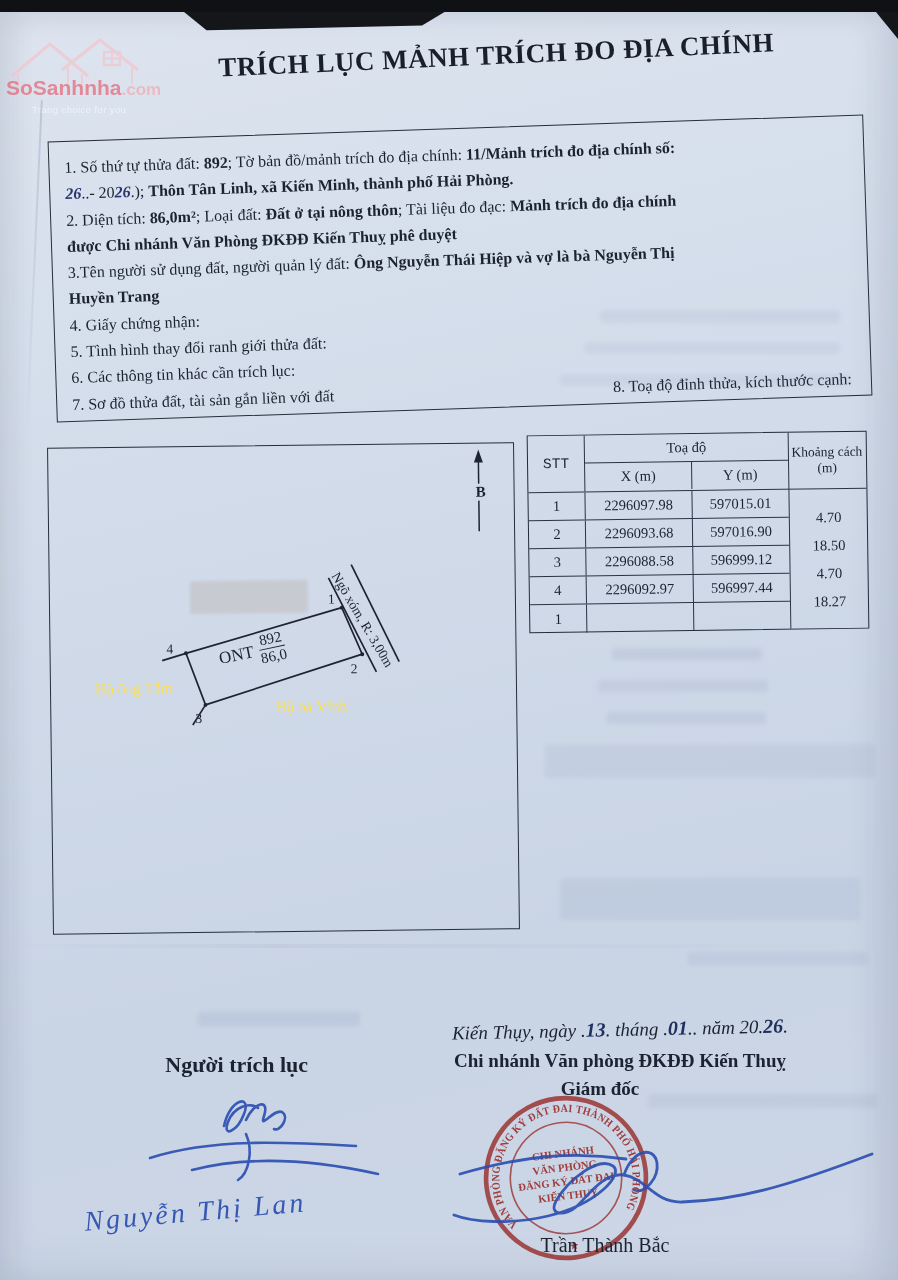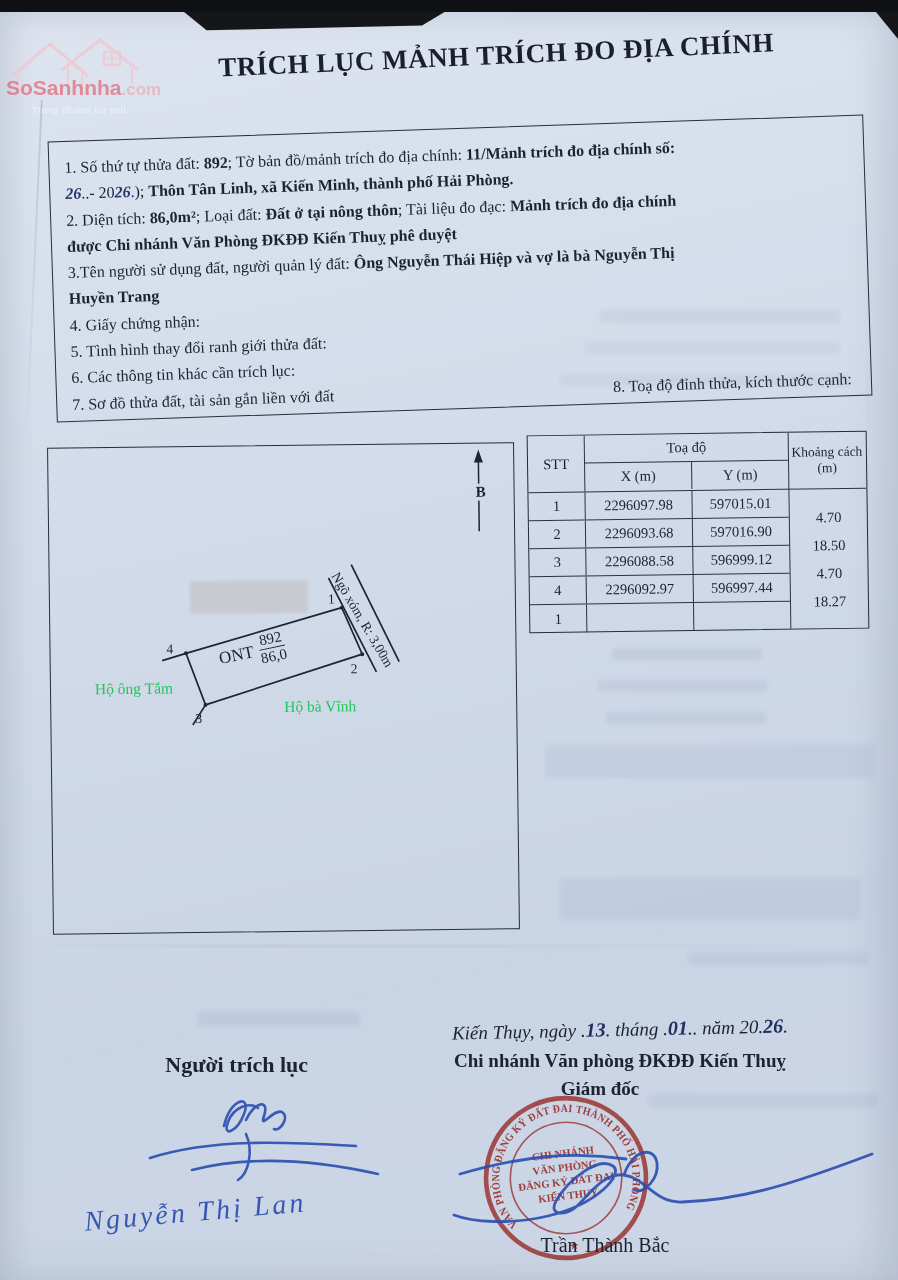--- a/index.html
+++ b/index.html
@@ -33,37 +33,37 @@
     border:1.6px solid #262d3b;transform:rotate(-1.9deg);padding:13px 15px 0 15px;box-sizing:border-box;}
   .info-line{font-size:16px;line-height:26.3px;white-space:nowrap;}
   .info-line .b{font-weight:bold;}
   .hw{color:#27376e;font-style:italic;font-weight:bold;}
   #line78{display:flex;justify-content:space-between;font-size:16px;line-height:26.3px;}
   #line78 .right{padding-right:4px;}
   
   #plot-box{position:absolute;left:50px;top:433px;width:467px;height:487px;
     border:1.6px solid #262d3b;transform:rotate(-.7deg);box-sizing:border-box;}
   #plot-box svg{position:absolute;inset:0;width:100%;height:100%;}
-  .dlabel{position:absolute;font-size:15.5px;color:#22c55e;white-space:nowrap;}
+  .dlabel{position:absolute;font-size:15.5px;color:#fde047;white-space:nowrap;}
   .vlabel{position:absolute;font-size:13.5px;color:#1c2330;}
   #north-b{position:absolute;left:425px;top:40px;font-size:15px;font-weight:bold;
     background:#cfd9e8;padding:0 2px;line-height:17px;}
   #parcel-label{position:absolute;left:168px;top:188px;transform:rotate(-11deg);
     display:flex;align-items:center;gap:6px;font-size:17px;}
   #parcel-label .frac{display:inline-flex;flex-direction:column;text-align:center;font-size:15px;line-height:17px;}
   #parcel-label .frac .den{border-top:1.5px solid #1c2330;}
   #road-label{position:absolute;left:312px;top:175px;transform:translate(-50%,-50%) rotate(60deg);
     font-size:13.5px;white-space:nowrap;}
   #redact{position:absolute;left:140px;top:134px;width:118px;height:33px;
     background:#c7c9ce;filter:blur(1.5px);opacity:.9;border-radius:2px;}
   
   #coord-table{position:absolute;left:528px;top:421px;width:340px;height:198px;
     border:1.6px solid #232a38;transform:rotate(-.8deg);box-sizing:border-box;font-size:14.5px;}
   .ct-header{position:absolute;left:0;top:0;right:0;height:57px;display:flex;border-bottom:1.2px solid #2a3343;box-sizing:border-box;}
-  .ct-stt{width:57px;border-right:1.2px solid #2a3343;display:flex;align-items:center;justify-content:center;box-sizing:border-box;}
+  .ct-stt{width:57px;border-right:1.2px solid #2a3343;display:flex;align-items:center;justify-content:center;box-sizing:border-box;font-family:Liberation Mono, monospace;}
   .ct-toado-wrap{width:203px;box-sizing:border-box;}
   .ct-toado{height:28px;border-bottom:1.2px solid #2a3343;display:flex;align-items:center;justify-content:center;box-sizing:border-box;}
   .ct-xy{display:flex;height:27px;}
   .ct-x{width:107px;border-right:1.2px solid #2a3343;display:flex;align-items:center;justify-content:center;box-sizing:border-box;}
   .ct-y{width:96px;display:flex;align-items:center;justify-content:center;}
   .ct-kc{flex:1;display:flex;align-items:center;justify-content:center;text-align:center;font-size:13.5px;line-height:16px;padding:0 3px;}
   #coord-rows{position:absolute;left:0;top:57px;width:260px;}
   .trow{display:flex;height:28px;border-bottom:1.1px solid #2a3343;box-sizing:border-box;}
   .trow:last-child{border-bottom:none;}
   .td-stt{width:57px;border-right:1.2px solid #2a3343;display:flex;align-items:center;justify-content:center;box-sizing:border-box;}
@@ -172,21 +172,21 @@
     <span class="vlabel" style="left:116px;top:194px">4</span>
     <div id="parcel-label">
       <span>ONT</span>
       <span class="frac">
         <span>892</span>
         <span class="den">86,0</span>
       </span>
     </div>
     <div id="road-label">Ngõ xóm, R: 3,00m</div>
     <div class="dlabel" style="left:44px;top:232px">Hộ ông Tắm</div>
-    <div class="dlabel" style="left:233px;top:252px">Hộ bà Vĩnh</div>
+    <div class="dlabel" style="left:224px;top:252px">Hộ bà Vĩnh</div>
   </div>
 
   <div id="coord-table">
     <div class="ct-header">
       <div class="ct-stt">STT</div>
       <div class="ct-toado-wrap">
         <div class="ct-toado">Toạ độ</div>
         <div class="ct-xy">
           <div class="ct-x">X (m)</div>
           <div class="ct-y">Y (m)</div>

